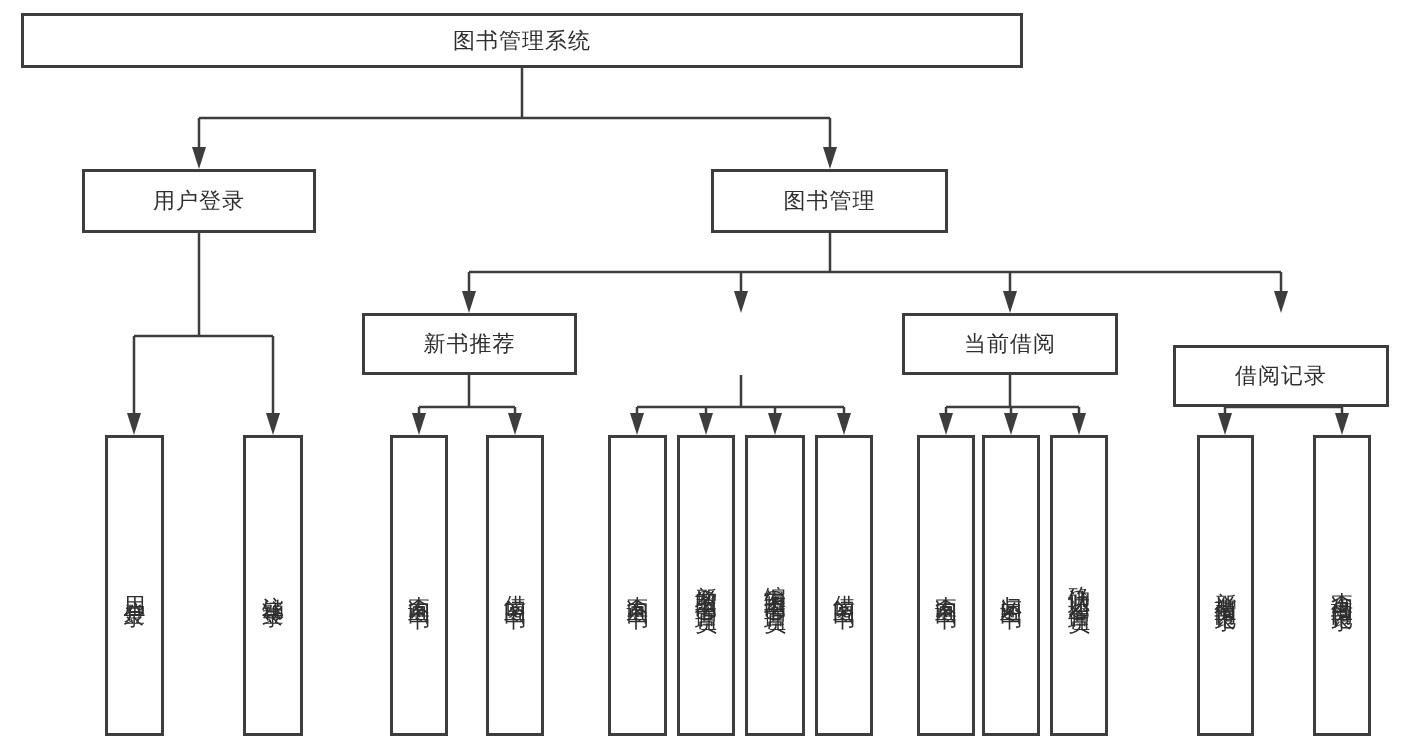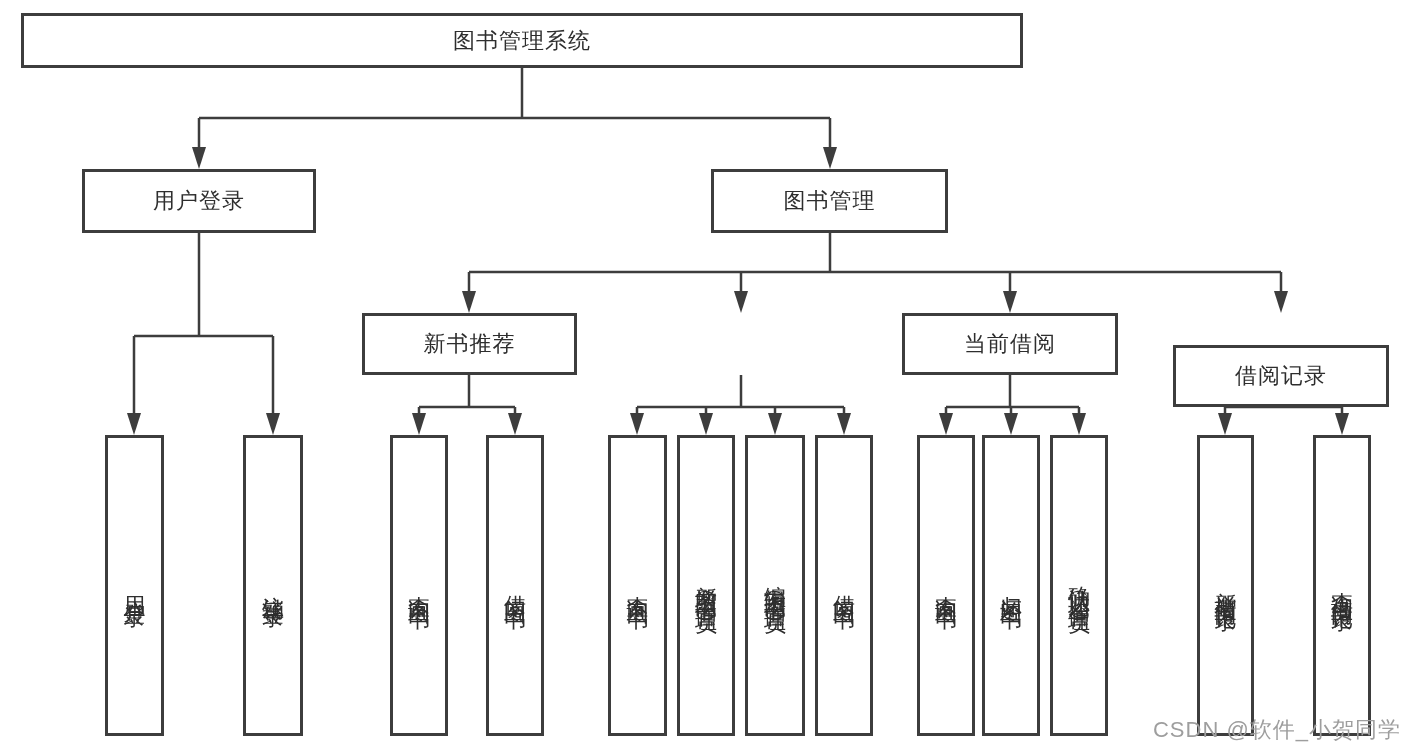--- a/index.html
+++ b/index.html
@@ -182,14 +182,13 @@
     <span>确认归还（管理员）</span>
   </div>
 
   <div class="node v-node leaf l-12">
     <span>新增借阅记录</span>
   </div>
   <div class="node v-node leaf l-13">
     <span>查询借阅记录</span>
   </div>
 
-  <div class="watermark">CSDN @软件_小贺同学</div>
 </div>
 
 </body></html>

